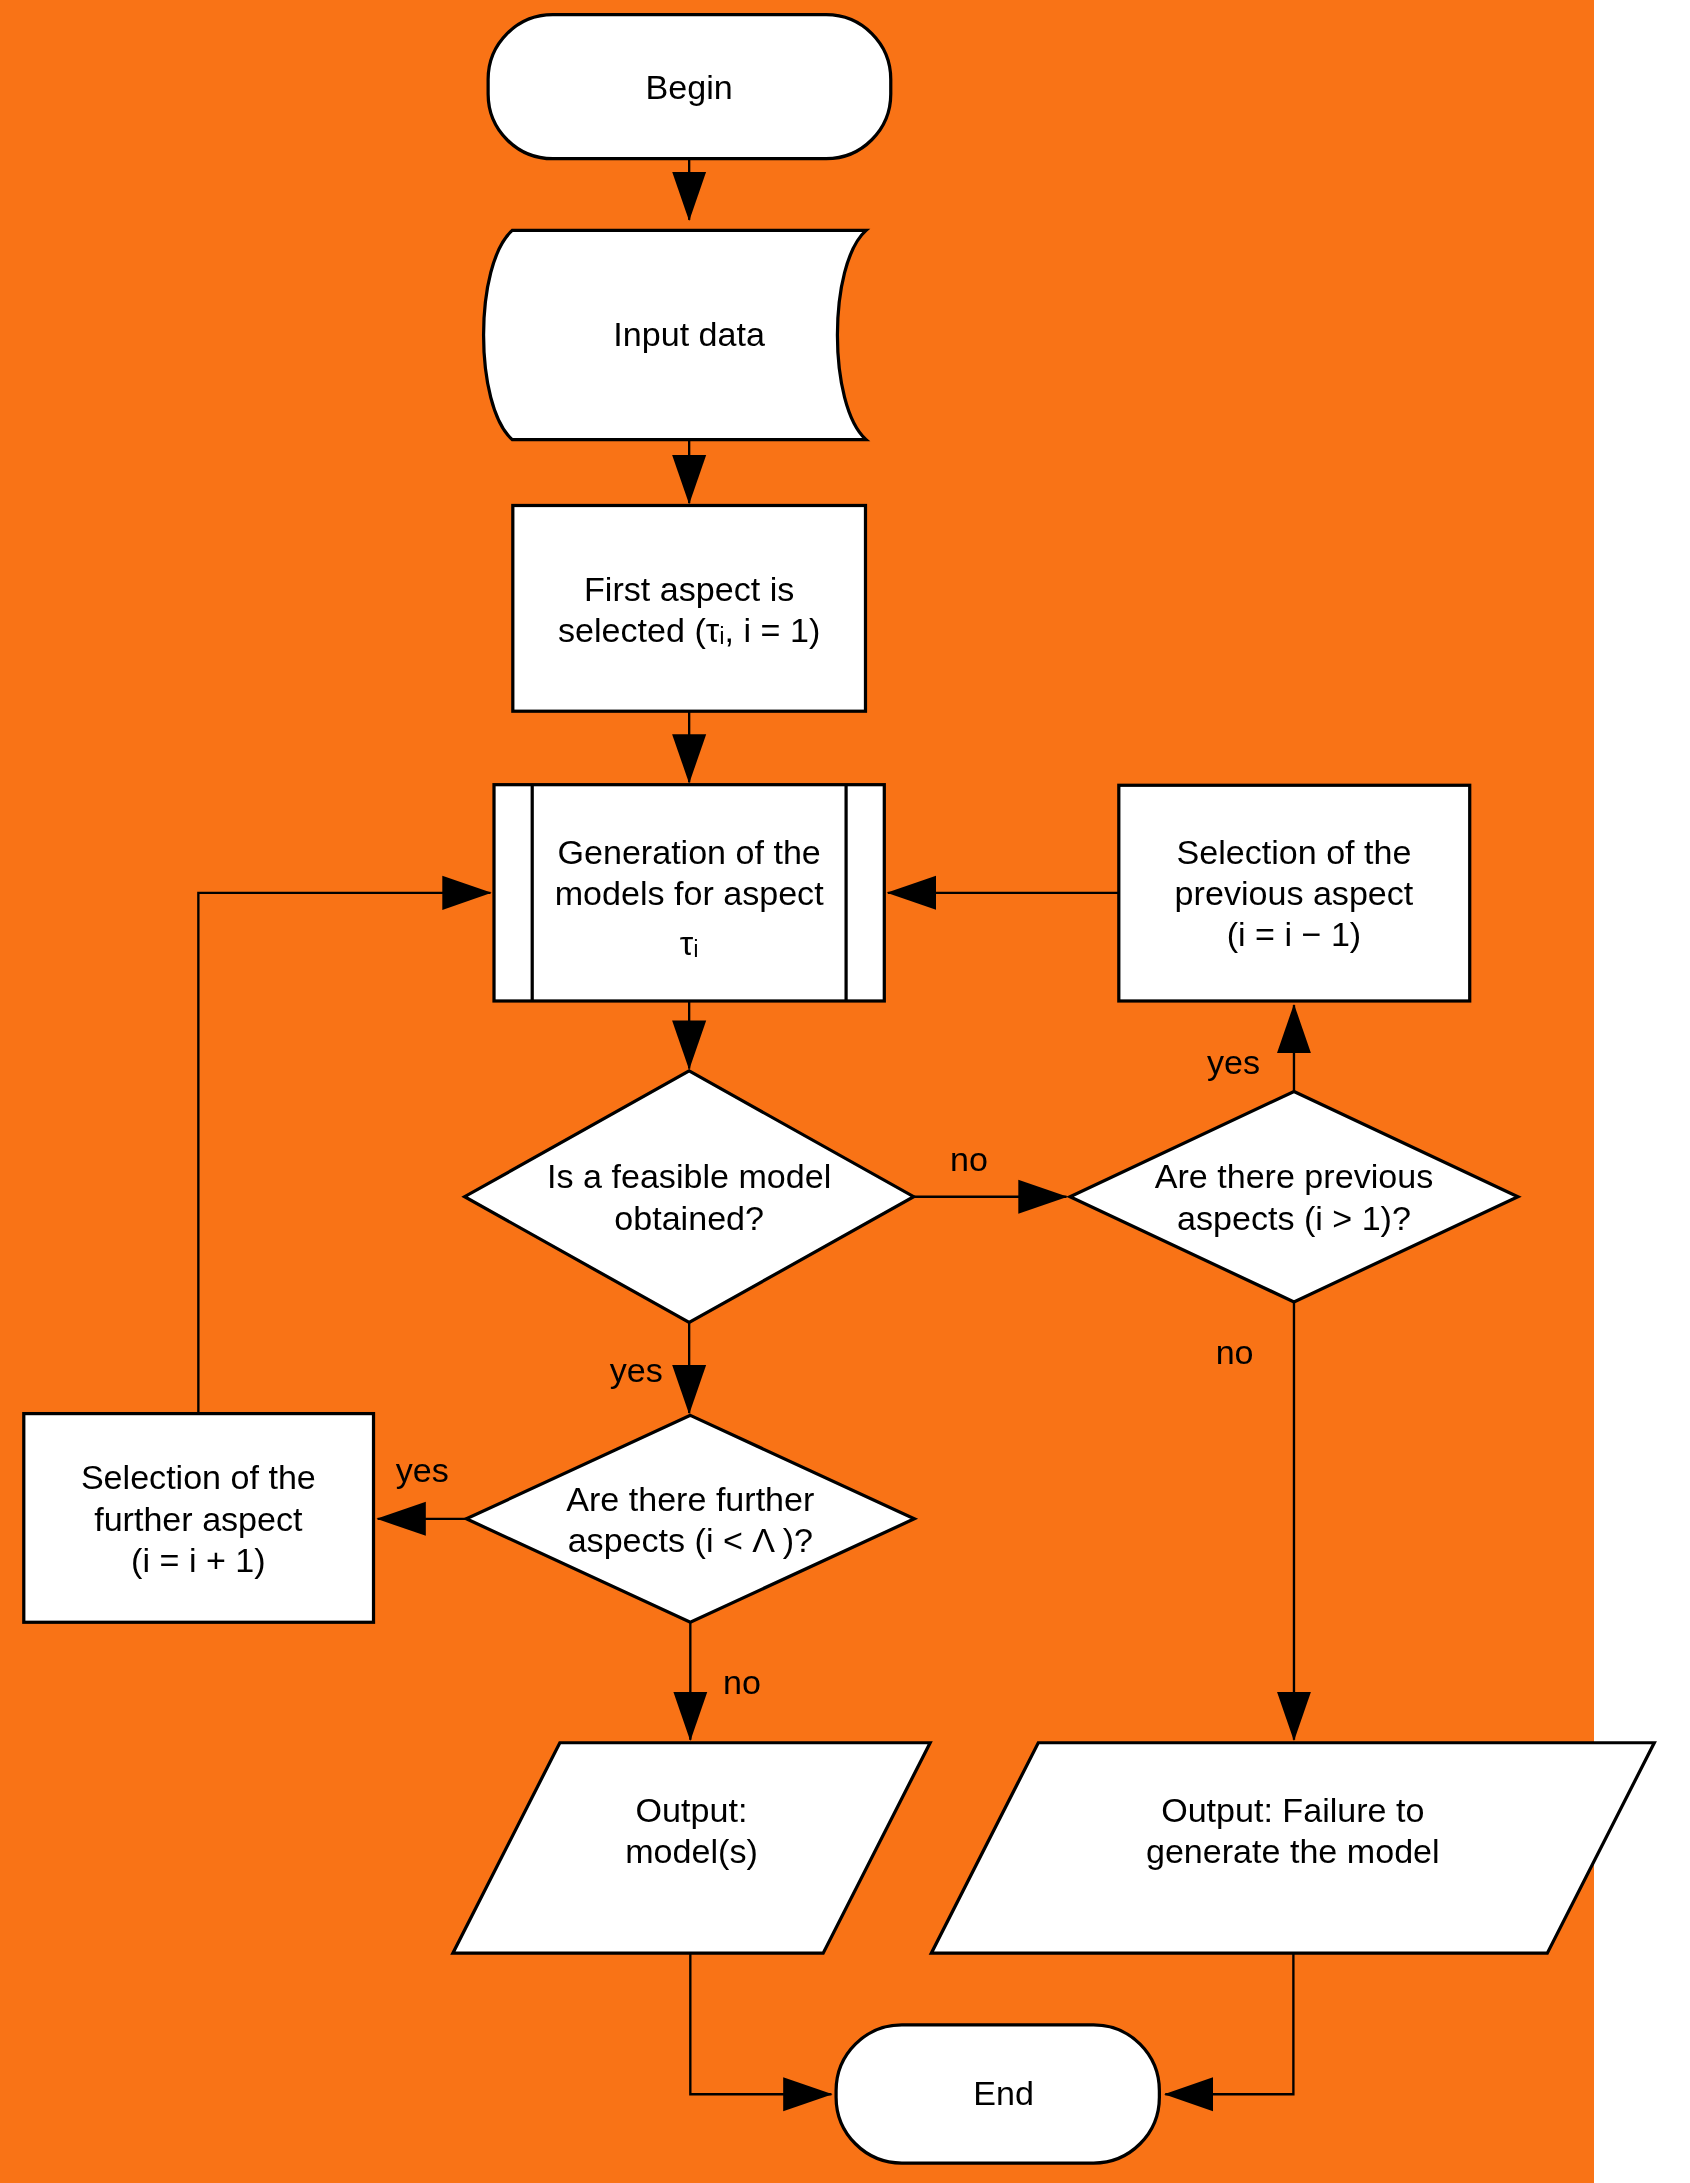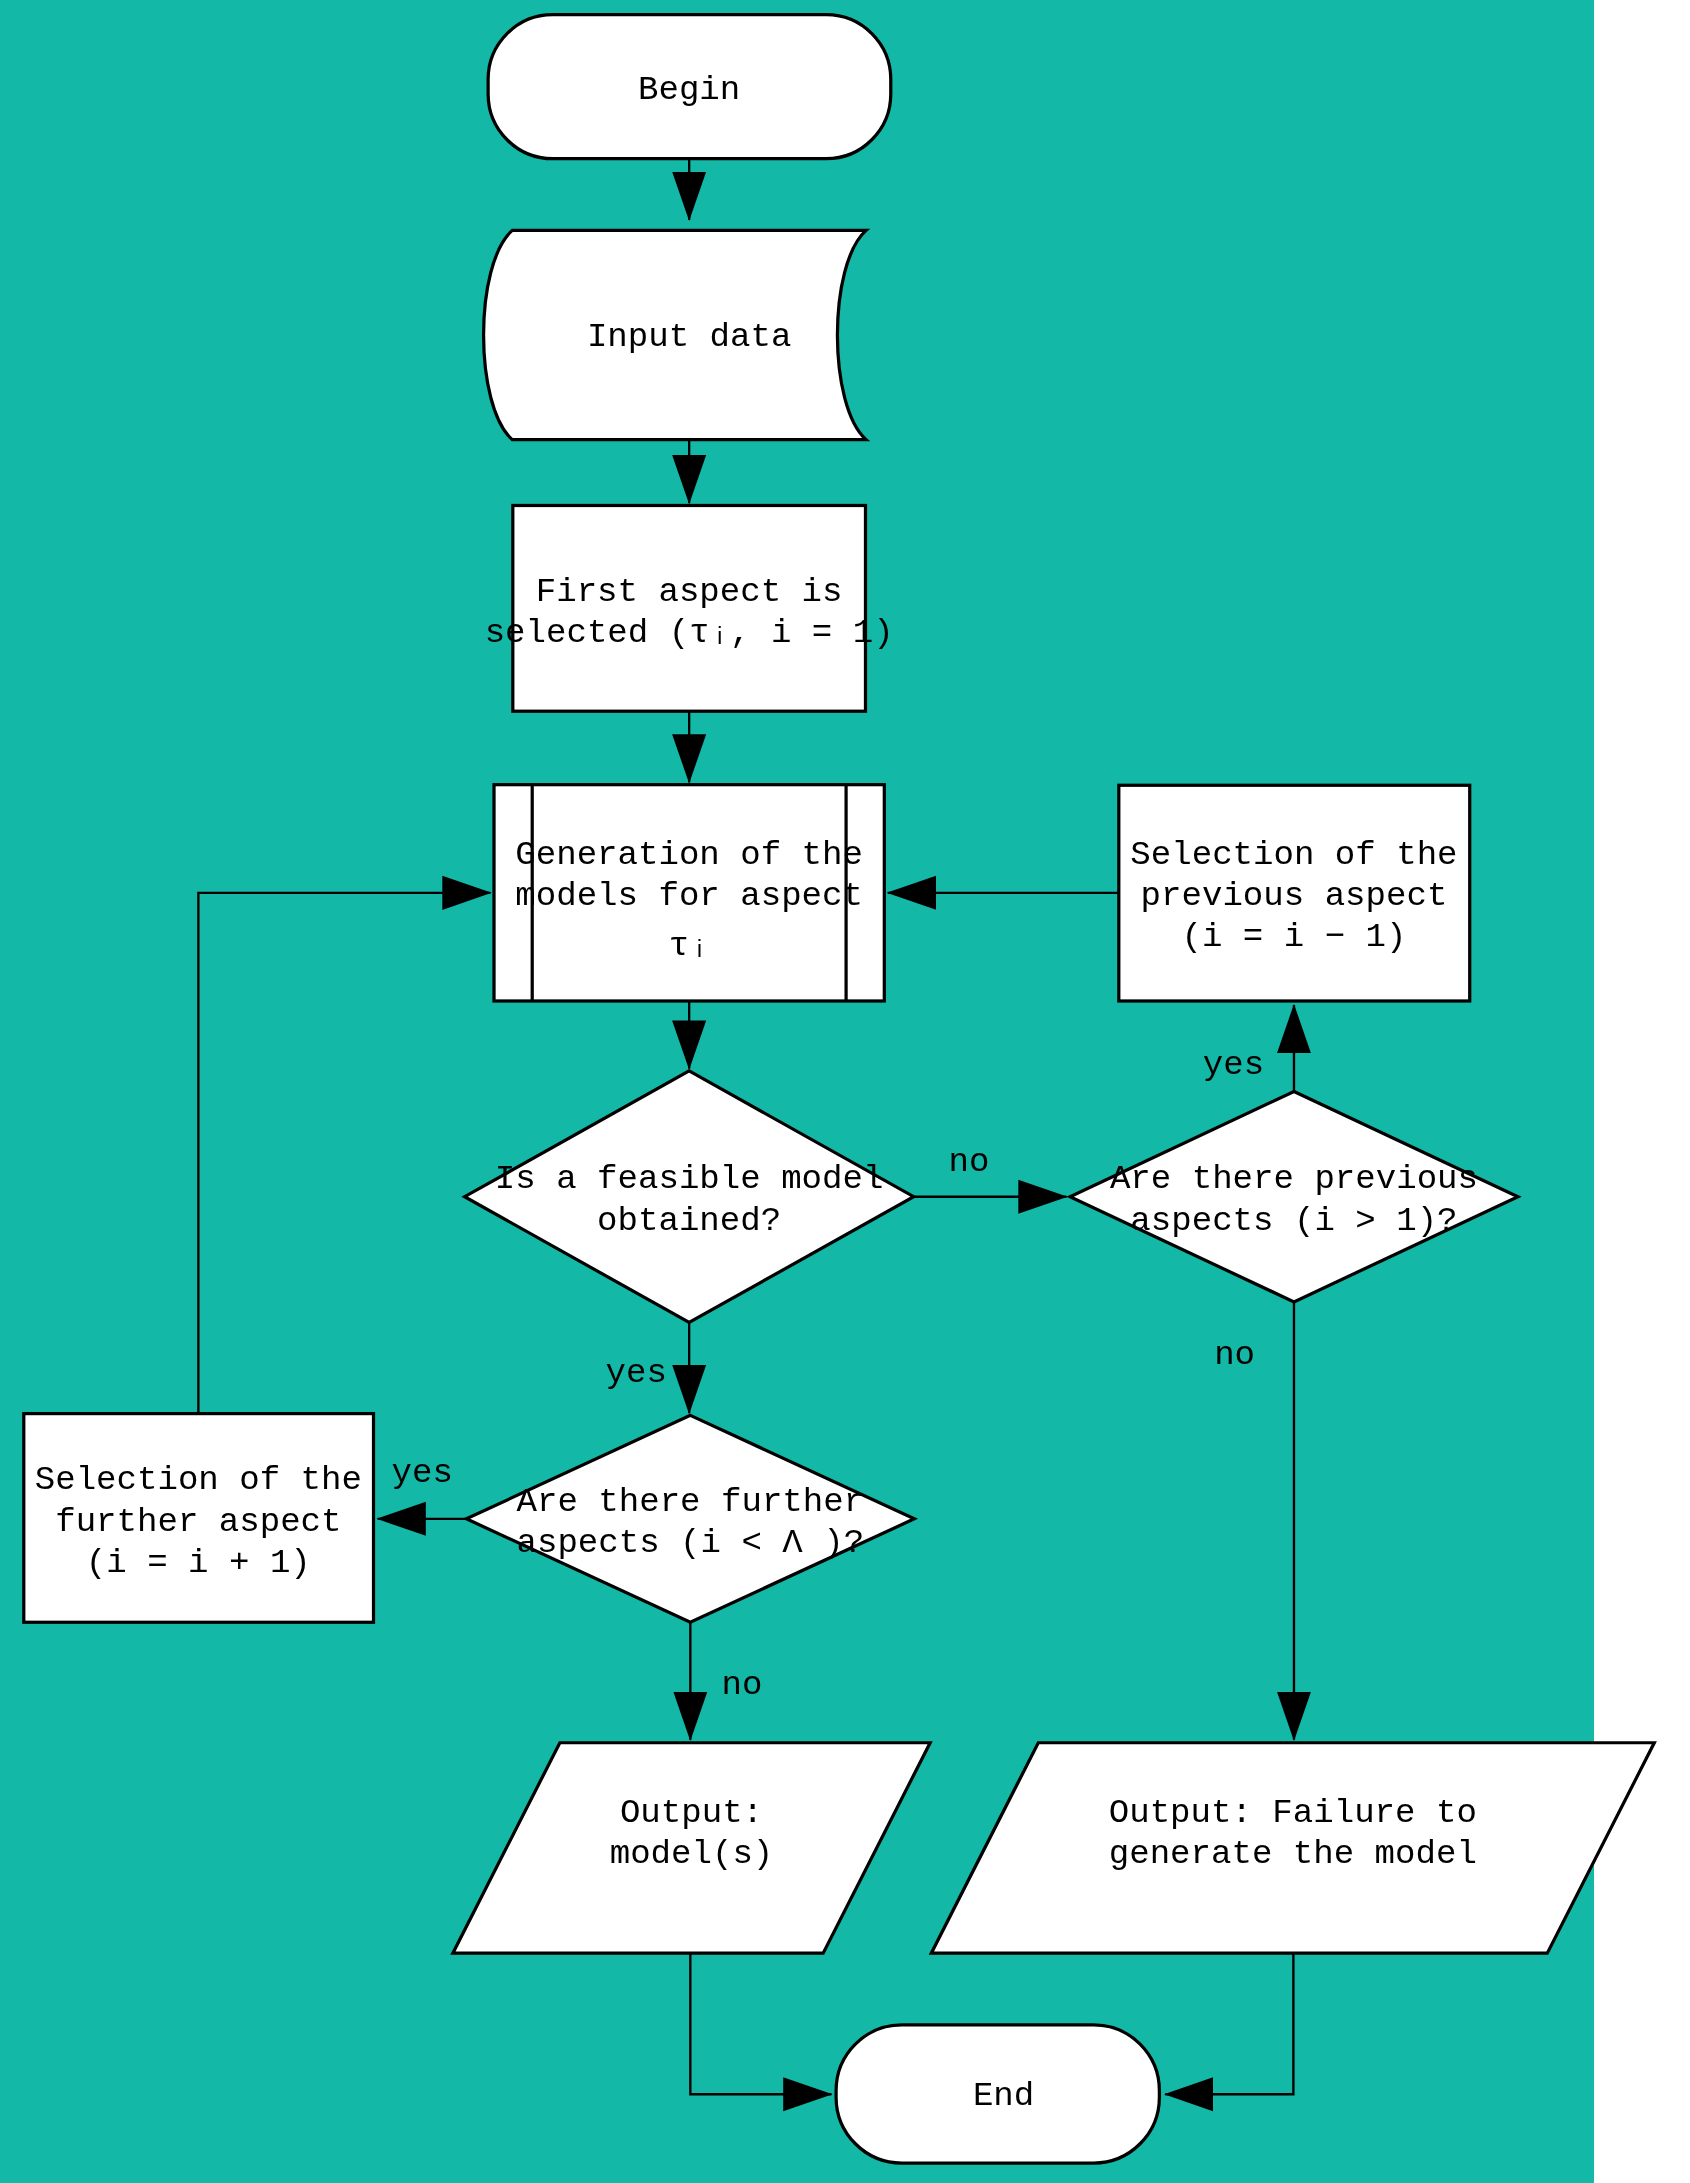--- a/index.html
+++ b/index.html
@@ -1,17 +1,17 @@
 <!DOCTYPE html>
 <html style="font-size:9.4px"><head>
 <meta charset="utf-8">
 <style>
   html,body{margin:0;padding:0;background:#ffffff;}
   body{font-family:"Liberation Sans","DejaVu Sans",sans-serif;}
-  .canvas{width:1594px;height:2183px;position:relative;background:#14b8a6;font-family:Liberation Mono, monospace;}
+  .canvas{width:1594px;height:2183px;position:relative;background:#f97316;}
   svg{display:block;}
   .shape{fill:#ffffff;stroke:#000000;stroke-width:5.5;}
   .innerline{fill:none;stroke:#000000;stroke-width:5.5;}
   .edge{fill:none;stroke:#000000;stroke-width:4;}
   .nodetext{fill:#000000;font-size:58px;text-anchor:middle;}
   .edgelabel{fill:#000000;font-size:58px;text-anchor:middle;}
 </style>
 </head>
 <body>
 

